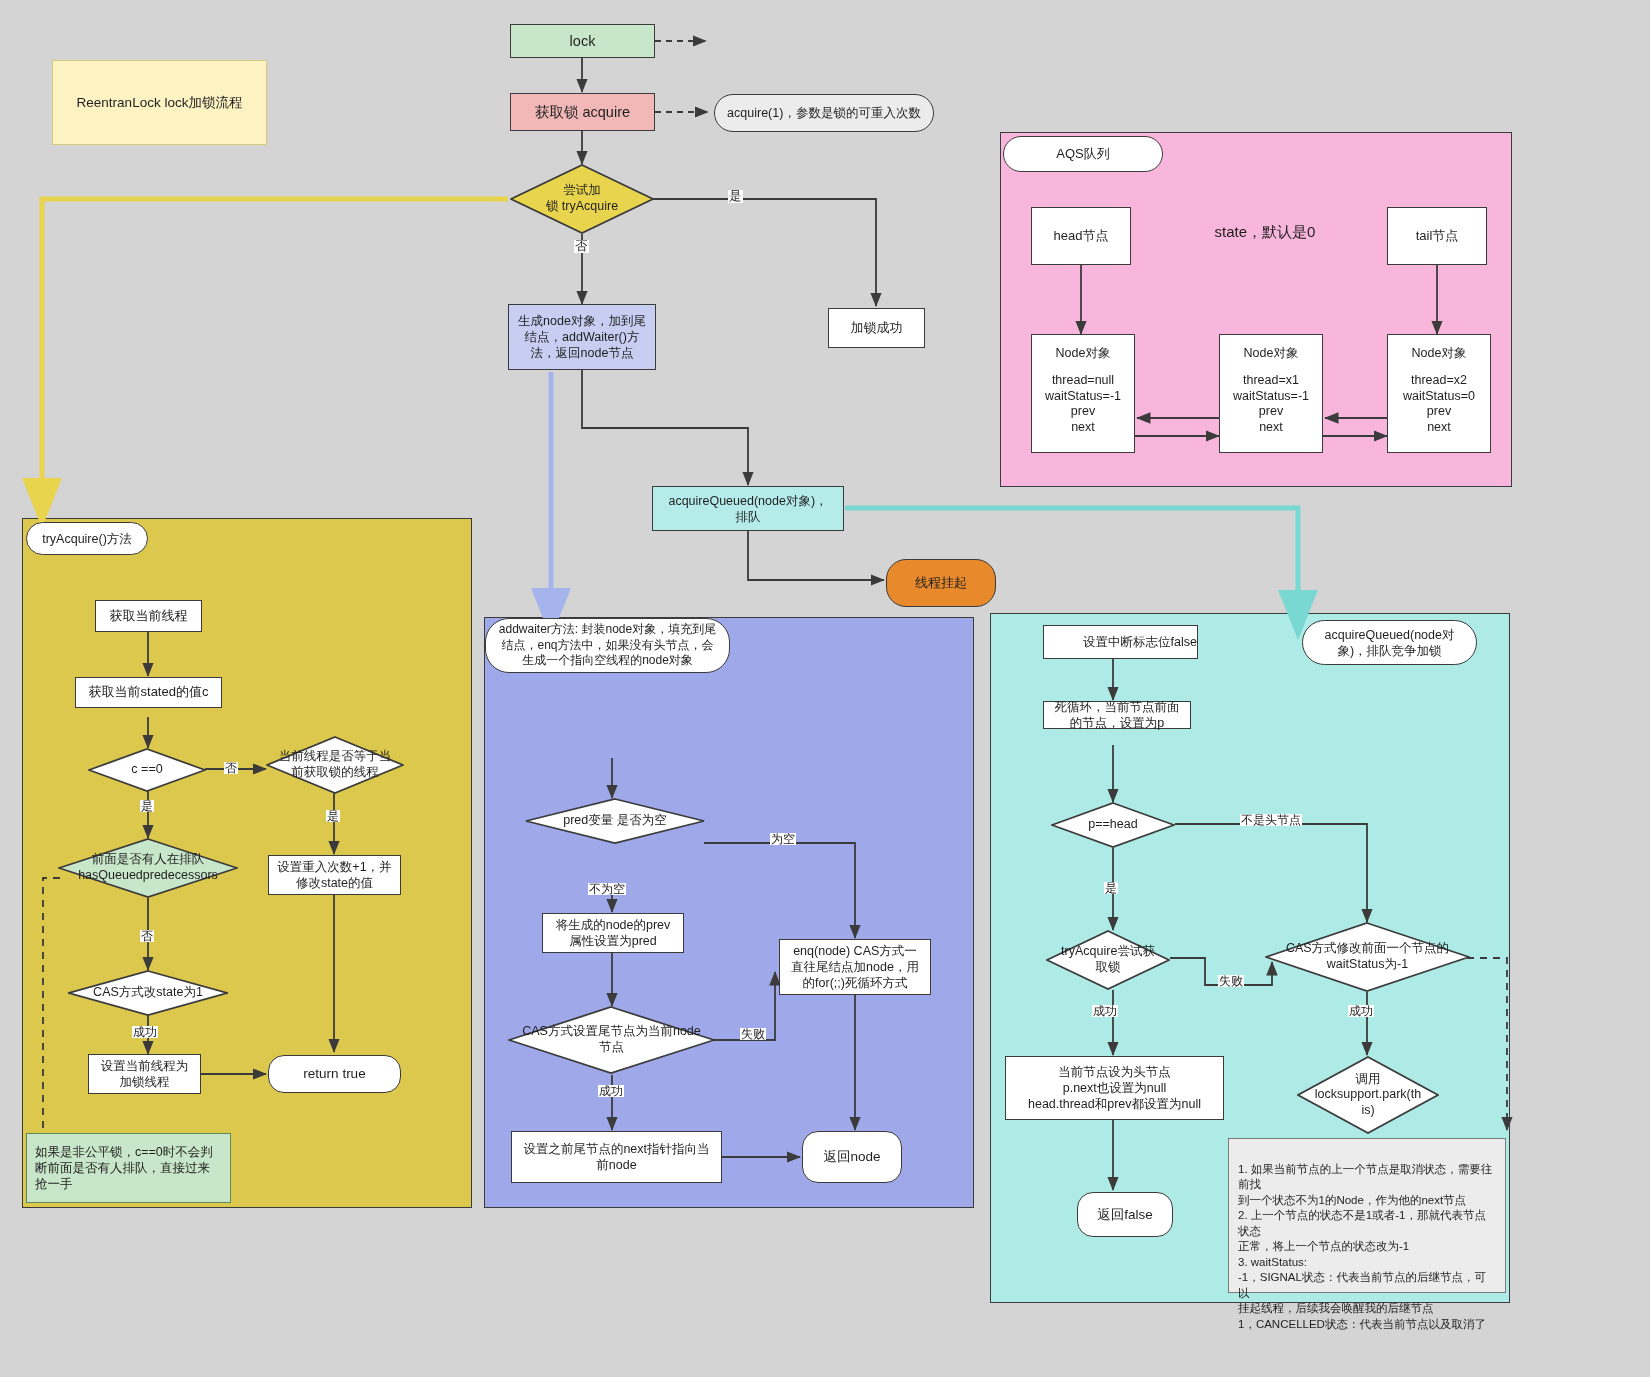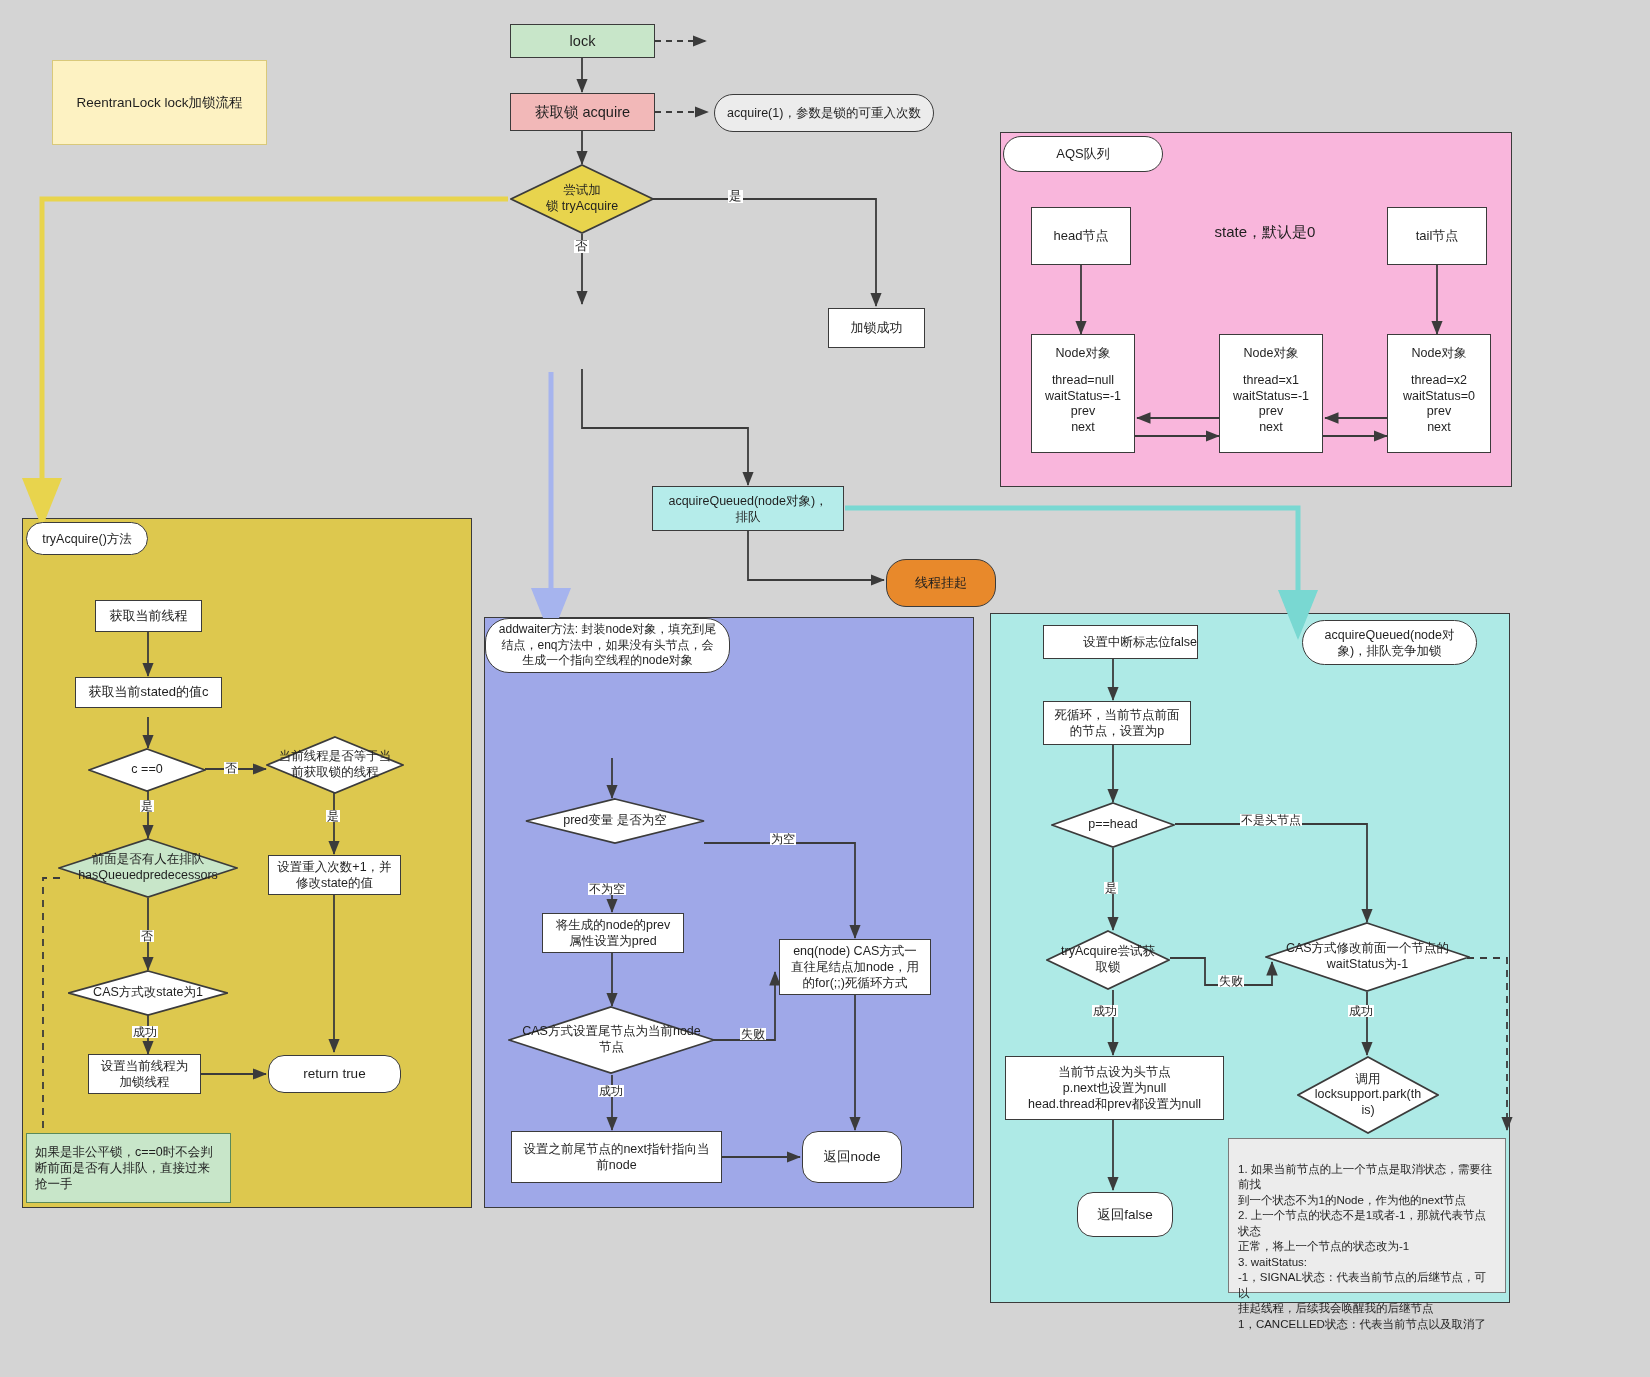--- a/index.html
+++ b/index.html
@@ -163,20 +163,25 @@
     <span>是</span>
   </div>
   <div class="lbl" style="left:574px;top:240px;font-size:12.5px;">
     <span>否</span>
   </div>
 
   <div class="node rect" style="left:828px;top:308px;width:97px;height:40px;font-size:13px;">
     <span>加锁成功</span>
   </div>
 
+  <div class="node rect" style="left:508px;top:304px;width:148px;height:66px;background:#c8cdf2;font-size:12.5px;">
+    <span>生成node对象，加到尾
+结点，addWaiter()方
+法，返回node节点</span>
+  </div>
 
   <div class="node rect" style="left:652px;top:486px;width:192px;height:45px;background:#b5ecea;font-size:12.5px;">
     <span>acquireQueued(node对象)，
 排队</span>
   </div>
 
   <div class="node" style="left:886px;top:559px;width:110px;height:48px;background:#e8892b;border:1.6px solid #3b3b3b;border-radius:20px;font-size:13px;">
     <span>线程挂起</span>
   </div>
 
@@ -371,21 +376,21 @@
 
   <div class="node pill" style="left:1302px;top:620px;width:175px;height:45px;font-size:12.5px;">
     <span>acquireQueued(node对
 象)，排队竞争加锁</span>
   </div>
 
   <div class="node rect" style="left:1043px;top:625px;width:155px;height:34px;font-size:12.5px;justify-content:flex-end;">
     <span>设置中断标志位false</span>
   </div>
 
-  <div class="node rect" style="left:1043px;top:701px;width:148px;height:44px;font-size:12.5px;">
+  <div class="node rect" style="left:1043px;top:701px;width:148px;height:28px;font-size:12.5px;">
     <span>死循环，当前节点前面
 的节点，设置为p</span>
   </div>
 
   <div class="diamondwrap" style="left:1051px;top:802px;width:124px;height:46px;">
     <svg width="124" height="46">
         <polygon points="62,1 123,23 62,45 1,23" fill="#fff" stroke="#3b3b3b" stroke-width="1.8"></polygon>
       </svg>
     <div class="dtext" style="font-size:12.5px;">
       <span>p==head</span>

